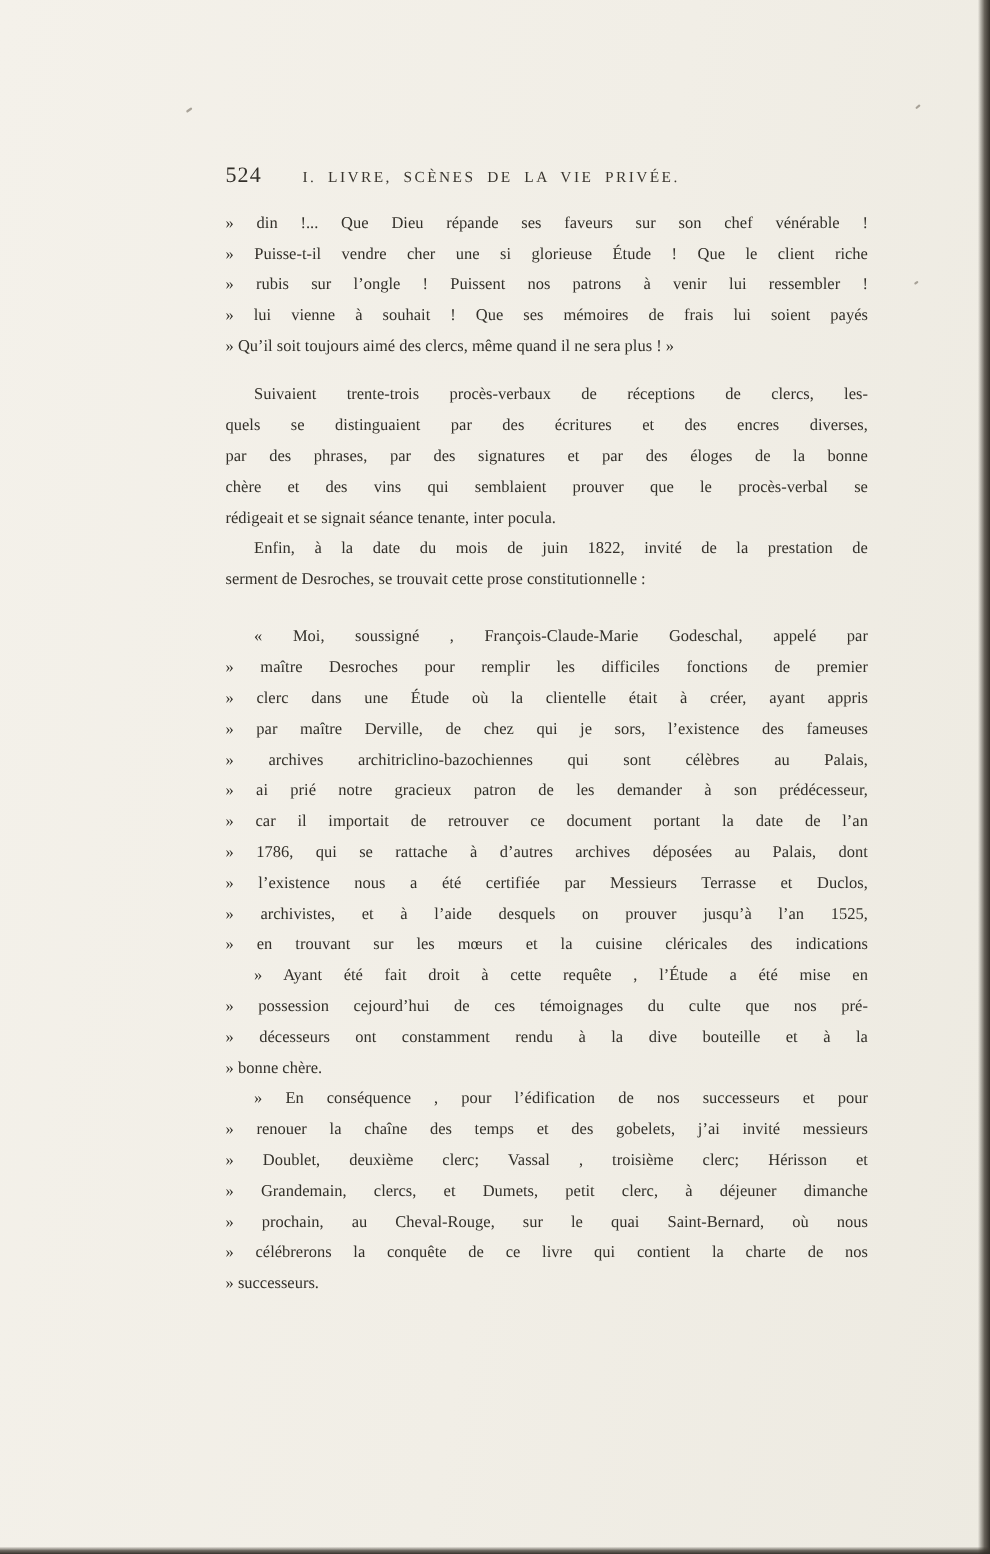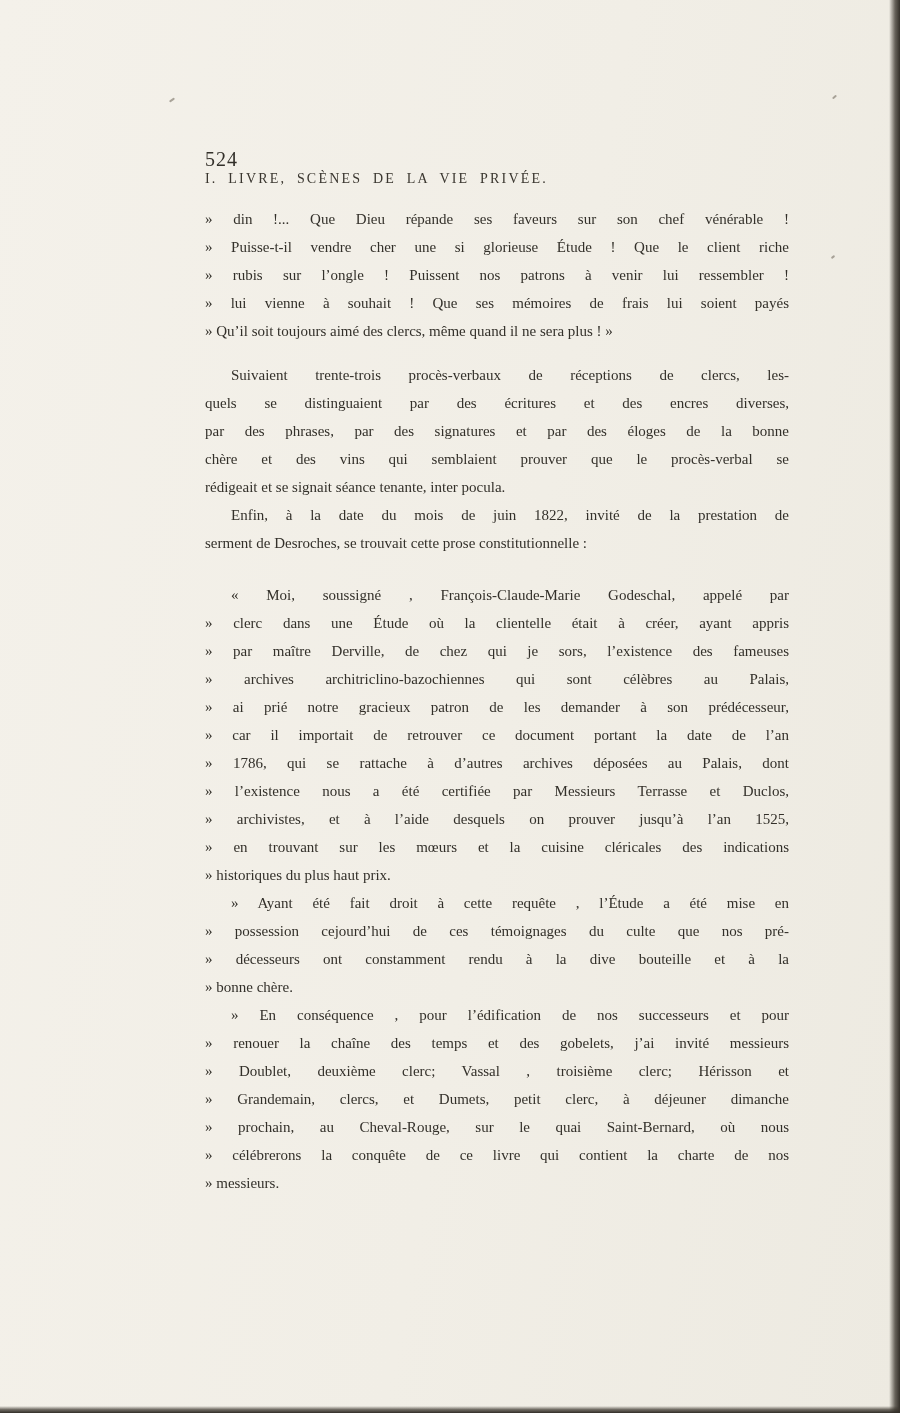--- a/index.html
+++ b/index.html
@@ -15,21 +15,20 @@
     background: linear-gradient(100deg, #f4f1ea 0%, #f1eee6 55%, #edeae1 100%);
     color: #33302a;
     overflow: hidden;
   }
   .page-inner { padding: 148px 111px 0 205px; }
 
   .running-head {
     display: flex;
     align-items: baseline;
     margin-bottom: 18px;
-    flex-direction: column;
   }
   .folio {
     width: 70px;
     font-size: 20px;
     letter-spacing: 1px;
   }
   .head-title {
     flex: 1;
     text-align: left;
     font-size: 14px;
@@ -102,45 +101,45 @@
           <div class="line">par des phrases, par des signatures et par des éloges de la bonne</div>
           <div class="line">chère et des vins qui semblaient prouver que le procès-verbal se</div>
           <div class="line last">rédigeait et se signait séance tenante, <span class="em">inter pocula</span>.</div>
         </div>
         <div class="block indent">
           <div class="line">Enfin, à la date du mois de juin 1822, invité de la prestation de</div>
           <div class="line last">serment de Desroches, se trouvait cette prose constitutionnelle :</div>
         </div>
         <div class="block indent gap-large">
           <div class="line">« Moi, soussigné , François-Claude-Marie Godeschal, appelé par</div>
+          <div class="line">» maître Desroches pour remplir les difficiles fonctions de premier</div>
           <div class="line">» clerc dans une Étude où la clientelle était à créer, ayant appris</div>
           <div class="line">» par maître Derville, de chez qui je sors, l’existence des fameuses</div>
           <div class="line">» archives architriclino-bazochiennes qui sont célèbres au Palais,</div>
           <div class="line">» ai prié notre gracieux patron de les demander à son prédécesseur,</div>
           <div class="line">» car il importait de retrouver ce document portant la date de l’an</div>
           <div class="line">» 1786, qui se rattache à d’autres archives déposées au Palais, dont</div>
           <div class="line">» l’existence nous a été certifiée par Messieurs Terrasse et Duclos,</div>
           <div class="line">» archivistes, et à l’aide desquels on prouver jusqu’à l’an 1525,</div>
           <div class="line">» en trouvant sur les mœurs et la cuisine cléricales des indications</div>
-          <div class="line last">» historiques du plus haut prix.</div>
         </div>
         <div class="block indent">
           <div class="line">» Ayant été fait droit à cette requête , l’Étude a été mise en</div>
           <div class="line">» possession cejourd’hui de ces témoignages du culte que nos pré-</div>
           <div class="line">» décesseurs ont constamment rendu à la <span class="em">dive</span> bouteille et à la</div>
           <div class="line last">» bonne chère.</div>
         </div>
         <div class="block indent">
           <div class="line">» En conséquence , pour l’édification de nos successeurs et pour</div>
           <div class="line">» renouer la chaîne des temps et des gobelets, j’ai invité messieurs</div>
           <div class="line">» Doublet, deuxième clerc; Vassal , troisième clerc; Hérisson et</div>
           <div class="line">» Grandemain, clercs, et Dumets, petit clerc, à déjeuner dimanche</div>
           <div class="line">» prochain, au <span class="em">Cheval-Rouge</span>, sur le quai Saint-Bernard, où nous</div>
           <div class="line">» célébrerons la conquête de ce livre qui contient la charte de nos</div>
-          <div class="line last">» messieurs.</div>
+          <div class="line last">» successeurs.</div>
         </div>
       </main>
 
   </div>
 
   <div class="scan-edge-right"></div>
   <div class="scan-edge-bottom"></div>
   <div class="speck speck-1"></div>
   <div class="speck speck-2"></div>
   <div class="speck speck-3"></div>

